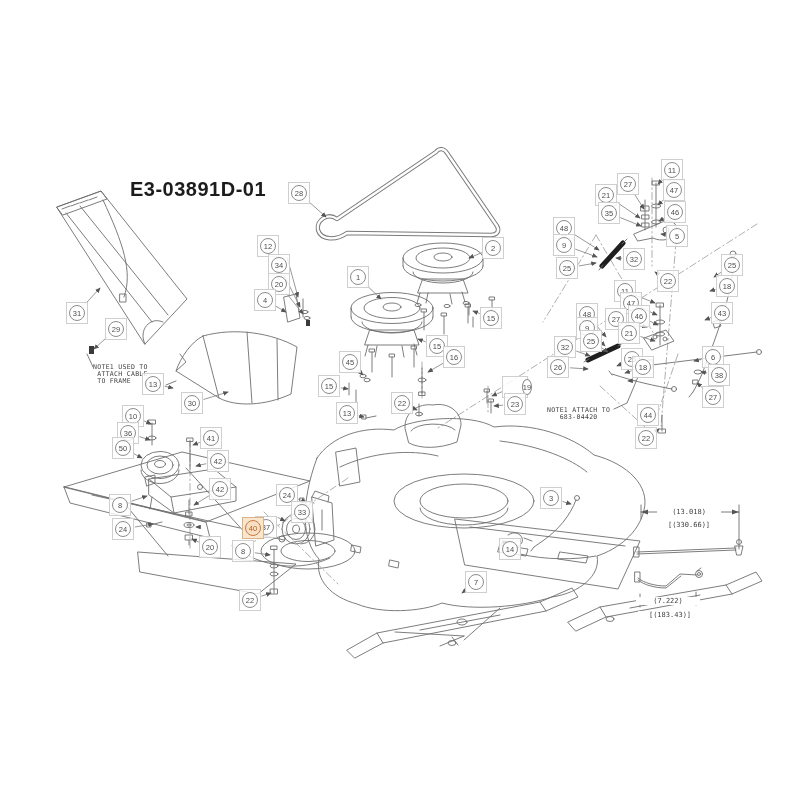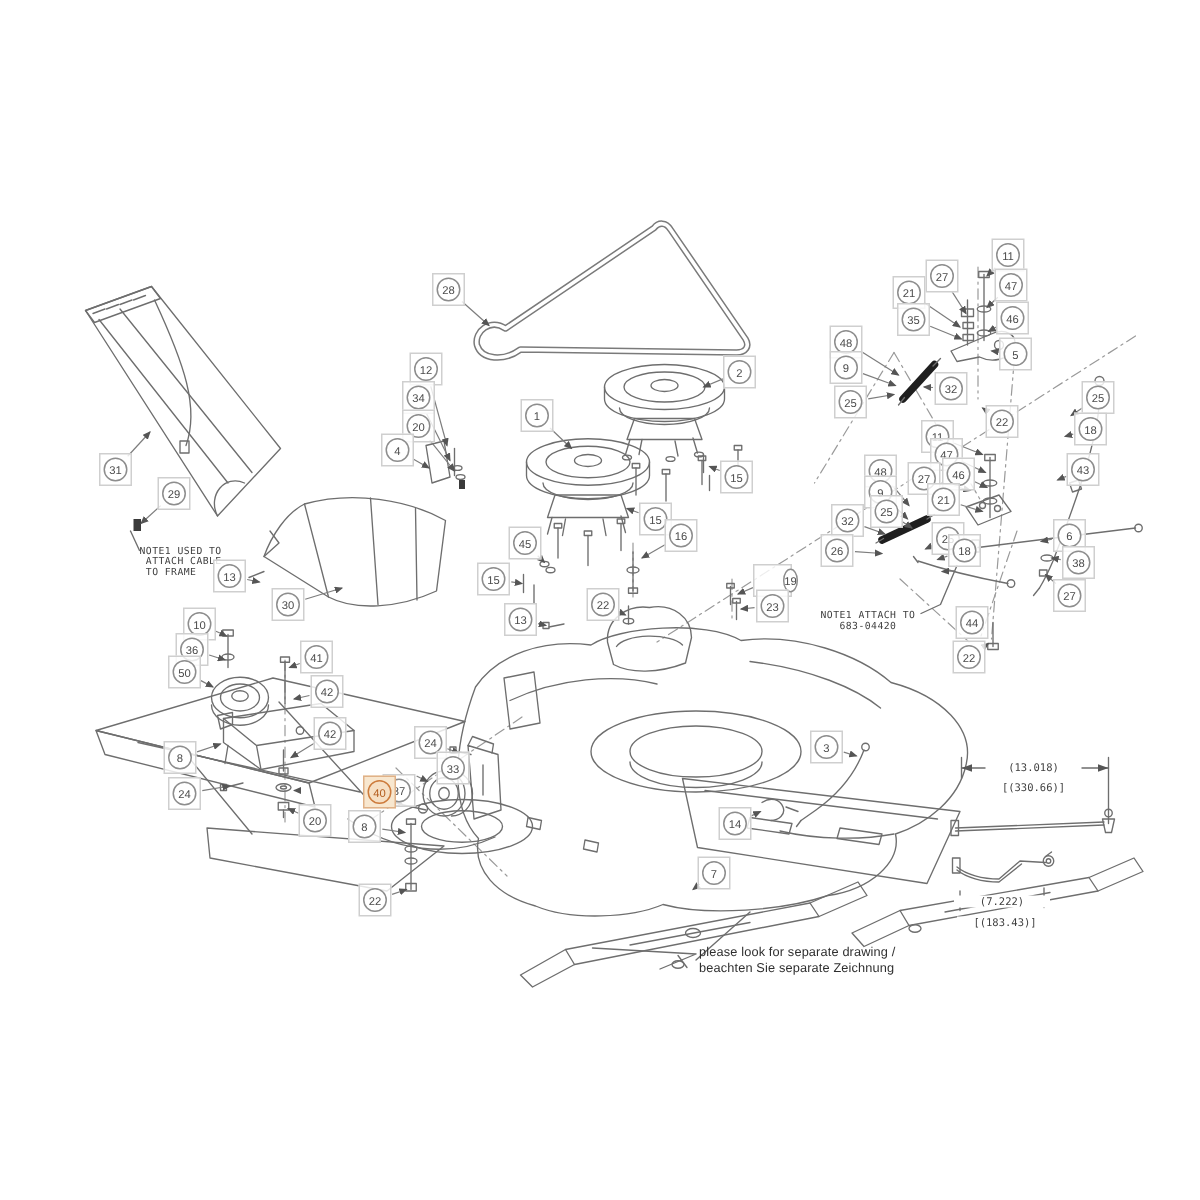--- a/index.html
+++ b/index.html
@@ -361,30 +361,29 @@
         <line x1="621.1258023200568" y1="364.0746255839735" x2="617" y2="366" marker-end="url(#ah)"></line>
         <line x1="631.6158004233938" y1="370.79473319220205" x2="625" y2="373" marker-end="url(#ah)"></line>
         <line x1="636.0149719334659" y1="380.5992514033267" x2="628" y2="381" marker-end="url(#ah)"></line>
         <line x1="701.257402580159" y1="359.4721257725981" x2="694" y2="361" marker-end="url(#ah)"></line>
         <line x1="707.1632729140142" y1="373.0272121523357" x2="701" y2="372" marker-end="url(#ah)"></line>
         <line x1="703.9690796635175" y1="389.0979447055778" x2="697" y2="383" marker-end="url(#ah)"></line>
         <line x1="655.8663062997254" y1="431.1694802540363" x2="659" y2="429" marker-end="url(#ah)"></line>
       </g>
   </svg>
 
+  <div id="page-title">E3-03891D-01</div>
 
   <div class="note" id="note-cable" style="left:93px;top:364px;">NOTE1 USED TO
  ATTACH CABLE
  TO FRAME</div>
 
   <div class="note" id="note-attach" style="left:547px;top:407px;">NOTE1 ATTACH TO
    683-04420</div>
 
-  <div class="note" id="note-blade" style="left:466px;top:629px;">please look for separate drawing /
-beachten Sie separate Zeichnung</div>
 
   <span class="dimlabel" style="left:657px;top:508px;">(13.018)</span>
   <span class="dimlabel" style="left:657px;top:521px;">[(330.66)]</span>
   <span class="dimlabel" style="left:636px;top:597px;">(7.222)</span>
   <span class="dimlabel" style="left:638px;top:611px;">[(183.43)]</span>
 
   <div id="callout-layer">
       <div class="callout" style="left: 299px; top: 193px;">
         <span class="ring">28</span>
       </div>
@@ -402,21 +401,21 @@
       </div>
       <div class="callout" style="left: 454px; top: 357px;">
         <span class="ring">16</span>
       </div>
       <div class="callout" style="left: 350px; top: 362px;">
         <span class="ring">45</span>
       </div>
       <div class="callout" style="left: 329px; top: 386px;">
         <span class="ring">15</span>
       </div>
-      <div class="callout" style="left: 284px; top: 246px;">
+      <div class="callout" style="left: 268px; top: 246px;">
         <span class="ring">12</span>
       </div>
       <div class="callout" style="left: 279px; top: 265px;">
         <span class="ring">34</span>
       </div>
       <div class="callout" style="left: 279px; top: 284px;">
         <span class="ring">20</span>
       </div>
       <div class="callout" style="left: 265px; top: 300px;">
         <span class="ring">4</span>
@@ -486,21 +485,21 @@
       </div>
       <div class="callout" style="left: 513px; top: 387px; padding-left: 24px;">
         <span class="ring">19</span>
       </div>
       <div class="callout" style="left: 515px; top: 404px;">
         <span class="ring">23</span>
       </div>
       <div class="callout" style="left: 551px; top: 498px;">
         <span class="ring">3</span>
       </div>
-      <div class="callout" style="left: 490px; top: 549px;">
+      <div class="callout" style="left: 510px; top: 549px;">
         <span class="ring">14</span>
       </div>
       <div class="callout" style="left: 476px; top: 582px;">
         <span class="ring">7</span>
       </div>
       <div class="callout" style="left: 628px; top: 184px;">
         <span class="ring">27</span>
       </div>
       <div class="callout" style="left: 606px; top: 195px;">
         <span class="ring">21</span>

